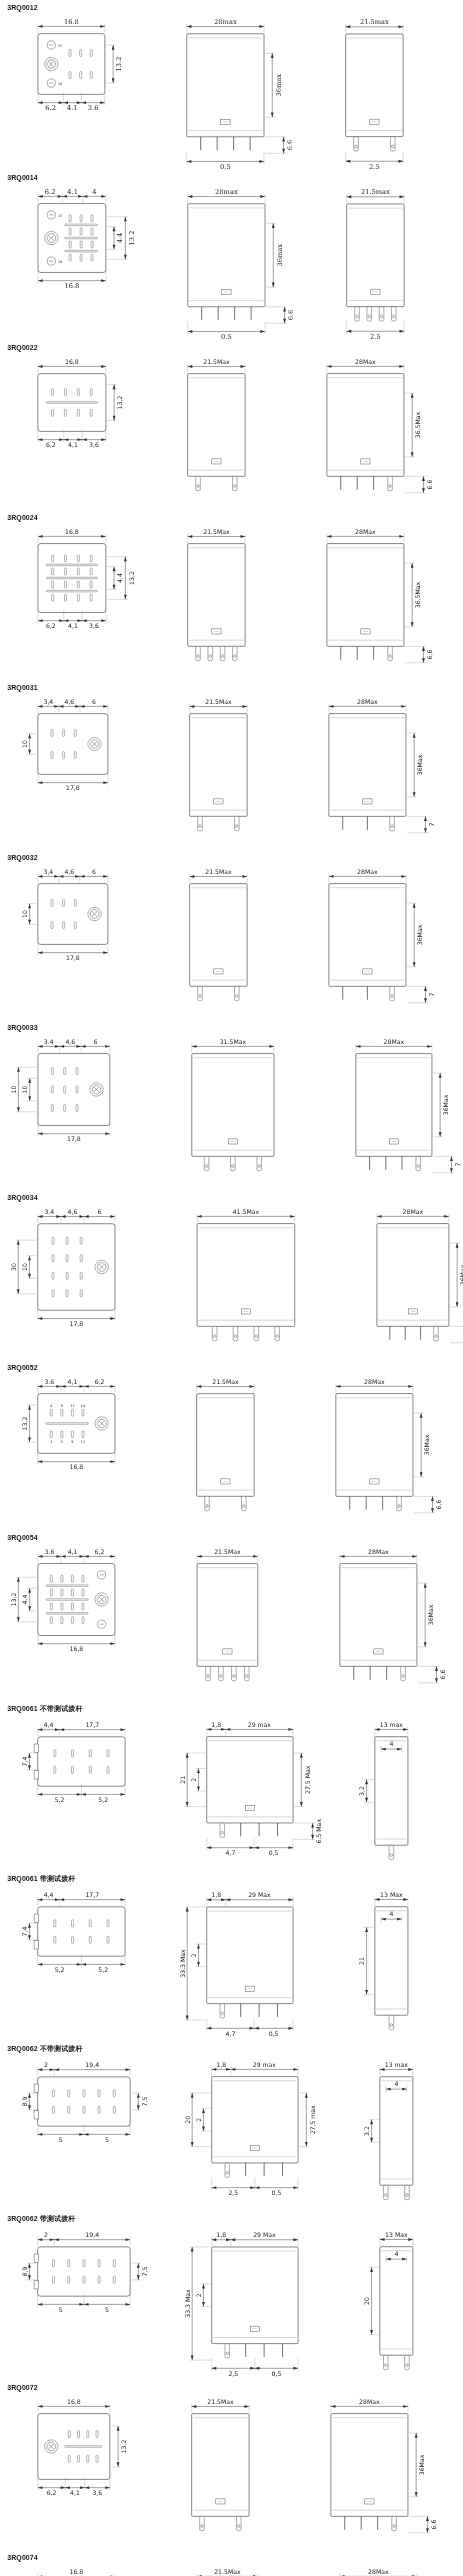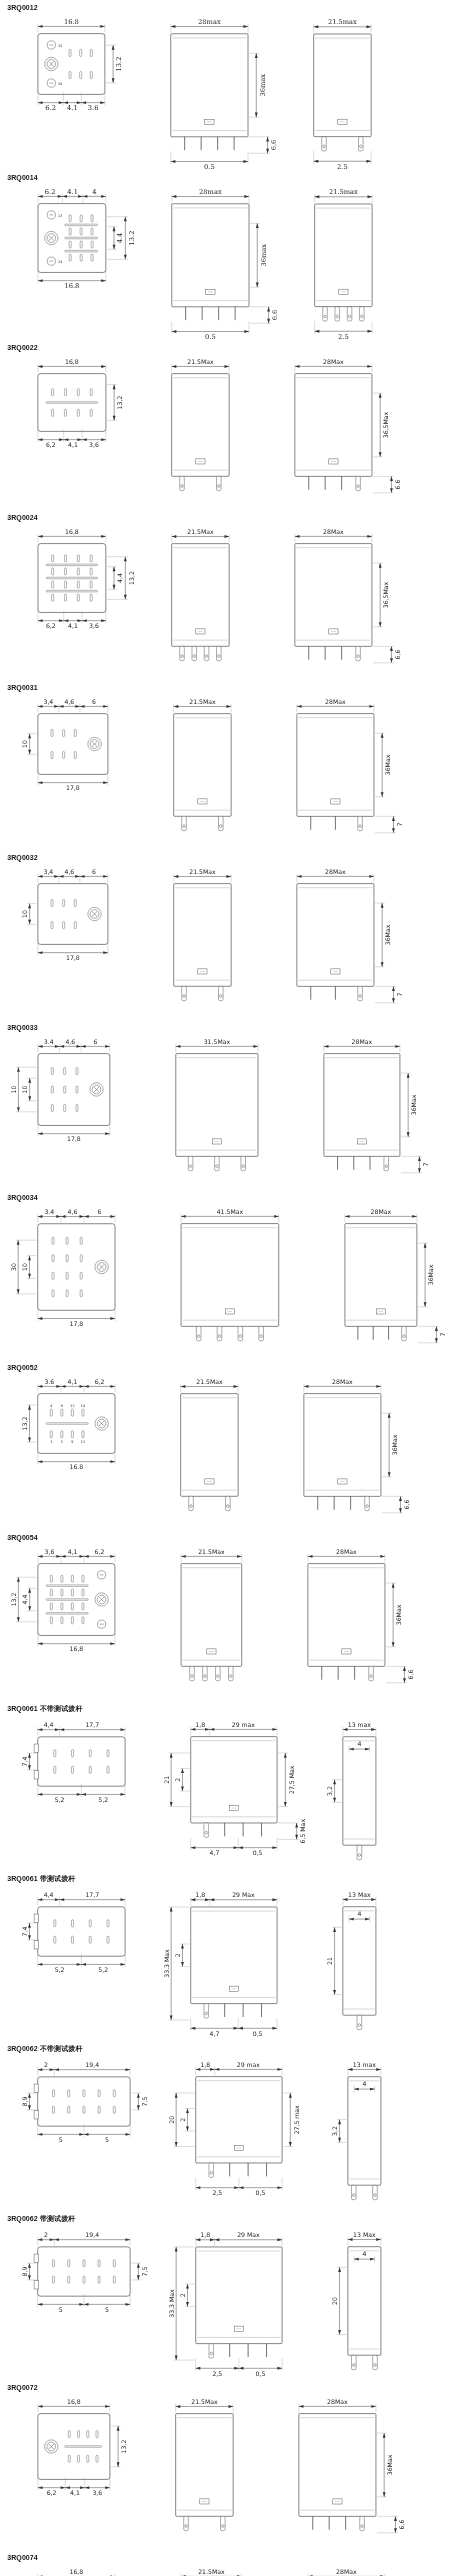--- a/index.html
+++ b/index.html
@@ -1,20 +1,20 @@
 <!DOCTYPE html>
 <html style="font-size:8.2px"><head>
 <meta charset="utf-8">
 <style>
   html,body{margin:0;padding:0;background:#ffffff;}
   body{width:464px;height:2722px;font-family:"Liberation Sans",sans-serif;overflow:hidden;}
   #page{padding-top:1.5px;}
   .section{height:170px;box-sizing:border-box;padding:2.6px 0 0 7.2px;overflow:visible;}
   .model-title{margin:0 0 1px 0;font-size:7px;font-weight:700;color:#141414;letter-spacing:0.1px;}
-  .views{display:flex;align-items:flex-start;gap:7px;padding-left:5.2px;}
+  .views{display:flex;align-items:flex-start;gap:23px;padding-left:5.2px;}
   svg.view{overflow:visible;display:block;}
   svg .body{fill:#ffffff;stroke:#3a3a3a;stroke-width:1.2;}
   svg .detail{fill:#ffffff;stroke:#4a4a4a;stroke-width:0.9;}
   svg .slot{fill:#ffffff;stroke:#4a4a4a;stroke-width:0.8;}
   svg .hole{fill:#ffffff;stroke:#4a4a4a;stroke-width:0.9;}
   svg .pinline{stroke:#3a3a3a;stroke-width:1.4;}
   svg .thin{stroke:#7a7a7a;stroke-width:0.6;}
   svg .ext{stroke:#8a8a8a;stroke-width:0.6;}
   svg .dim{stroke:#333333;stroke-width:0.9;}
   svg .tri{fill:#333333;stroke:none;}

